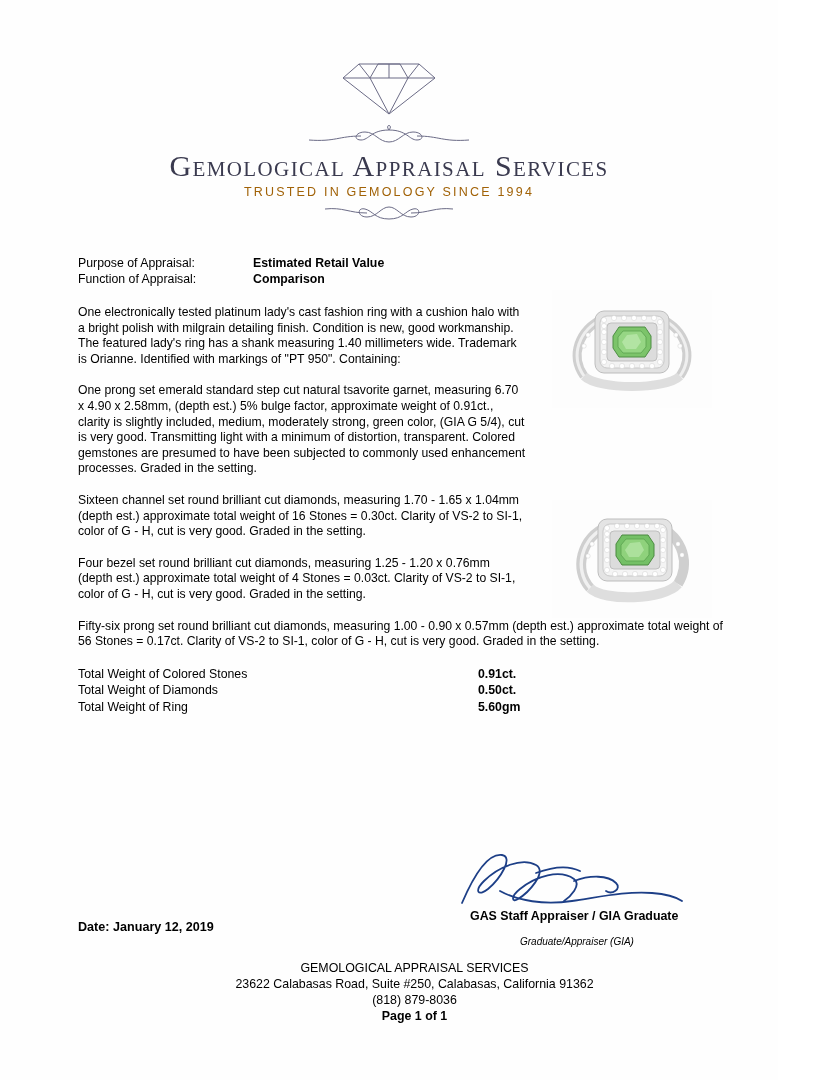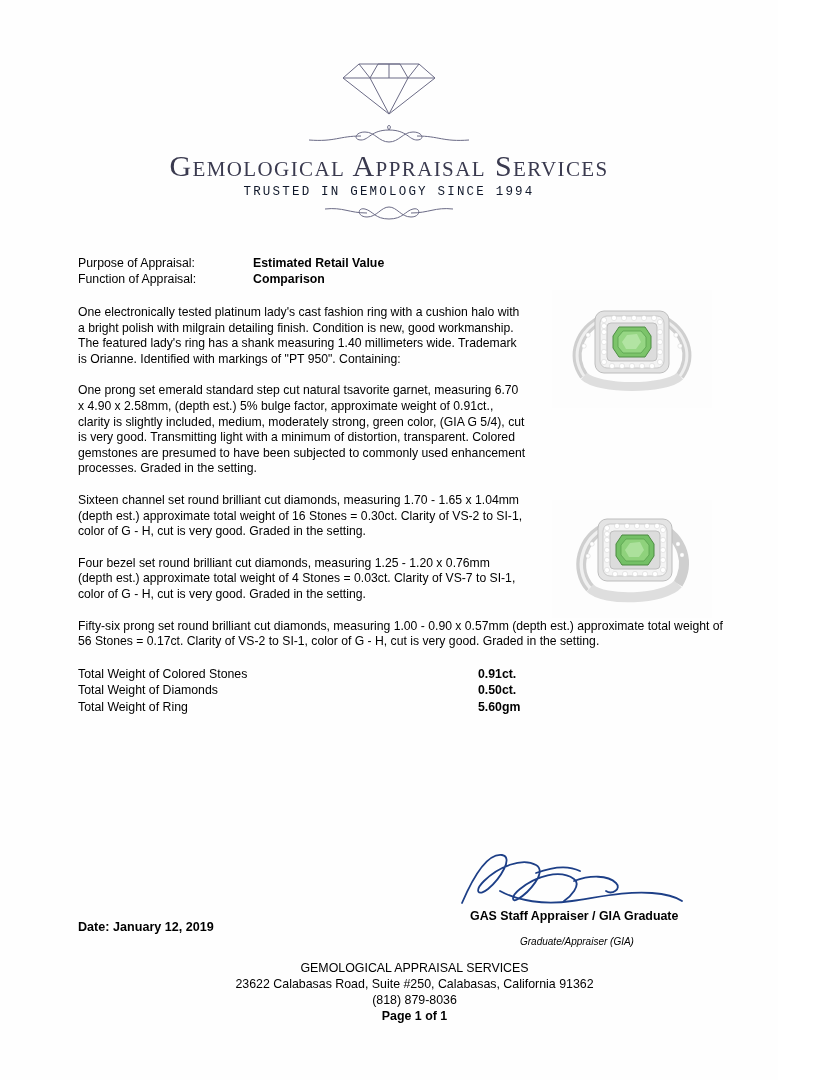--- a/index.html
+++ b/index.html
@@ -38,24 +38,24 @@
   .company-name {
     font-family: "Liberation Serif", serif;
     font-variant: small-caps;
     letter-spacing: 1.4px;
     font-size: 30px;
     color: #3a3a4f;
     margin-top: 4px;
     line-height: 1.05;
   }
   .company-tagline {
-    font-family: Liberation Mono, monospace;
+    font-family: Liberation Sans, sans-serif;
     font-size: 12.5px;
     letter-spacing: 2.2px;
-    color: #0f172a;
+    color: #a16207;
     margin-top: 3px;
   }
   .flourish-bottom {
     display: block;
     margin: 4px auto 0 auto;
   }
 
   
   .content {
     position: absolute;
@@ -224,21 +224,21 @@
       </div>
       <div class="purpose-row">
         <span class="purpose-label">Function of Appraisal:</span>
         <span class="purpose-value">Comparison</span>
       </div>
     </div>
 
     <p class="para">One electronically tested platinum lady's cast fashion ring with a cushion halo with a bright polish with milgrain detailing finish. Condition is new, good workmanship. The featured lady's ring has a shank measuring 1.40 millimeters wide. Trademark is Orianne. Identified with markings of "PT 950".  Containing:</p>
     <p class="para">One prong set emerald standard step cut natural tsavorite garnet, measuring 6.70 x 4.90 x 2.58mm, (depth est.)  5% bulge factor, approximate weight of 0.91ct., clarity is slightly included, medium, moderately strong, green color, (GIA G 5/4), cut is very good. Transmitting light with a minimum of distortion, transparent. Colored gemstones are presumed to have been subjected to commonly used enhancement processes. Graded in the setting.</p>
     <p class="para">Sixteen channel set round brilliant cut diamonds, measuring 1.70 - 1.65 x 1.04mm (depth est.) approximate total weight of 16 Stones = 0.30ct. Clarity of VS-2 to SI-1, color of G - H, cut is very good. Graded in the setting.</p>
-    <p class="para">Four bezel set round brilliant cut diamonds, measuring 1.25 - 1.20 x 0.76mm (depth est.) approximate total weight of 4 Stones = 0.03ct. Clarity of VS-7 to SI-1, color of G - H, cut is very good. Graded in the setting.</p>
+    <p class="para">Four bezel set round brilliant cut diamonds, measuring 1.25 - 1.20 x 0.76mm (depth est.) approximate total weight of 4 Stones = 0.03ct. Clarity of VS-2 to SI-1, color of G - H, cut is very good. Graded in the setting.</p>
     <p class="para wide">Fifty-six prong set round brilliant cut diamonds, measuring 1.00 - 0.90 x 0.57mm (depth est.) approximate total weight of 56 Stones = 0.17ct. Clarity of VS-2 to SI-1, color of G - H, cut is very good. Graded in the setting.</p>
 
     <div class="totals">
       <div class="total-row">
         <span class="total-label">Total Weight of Colored Stones</span>
         <span class="total-value">0.91ct.</span>
       </div>
       <div class="total-row">
         <span class="total-label">Total Weight of Diamonds</span>
         <span class="total-value">0.50ct.</span>

